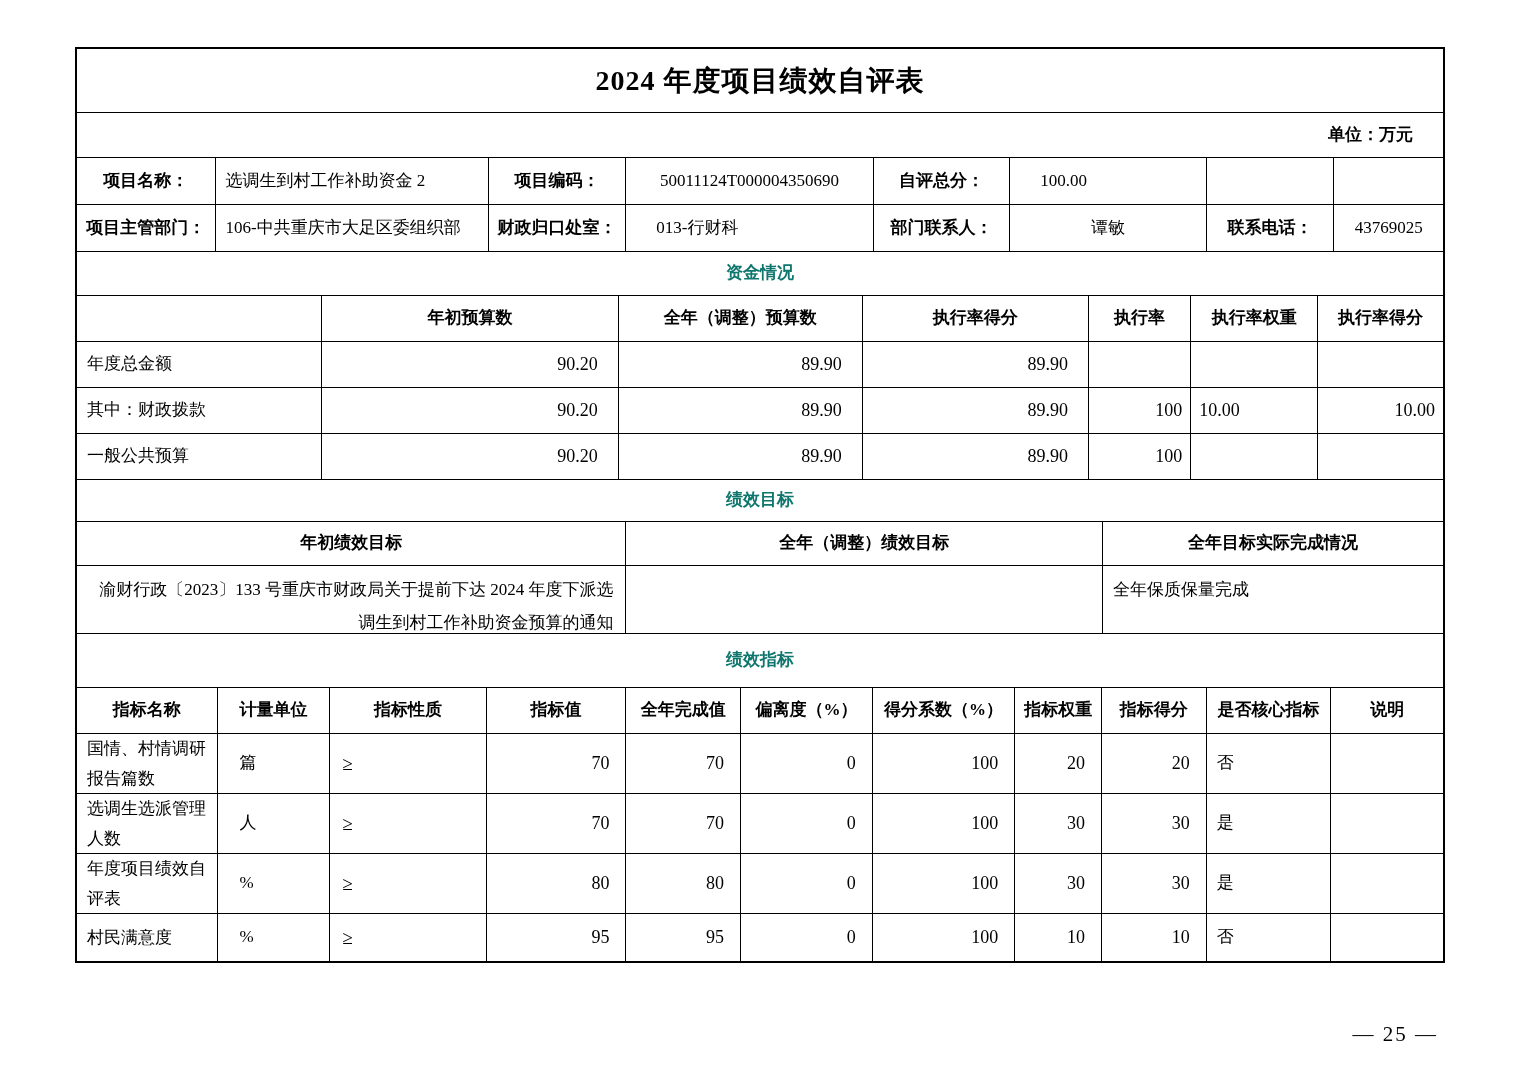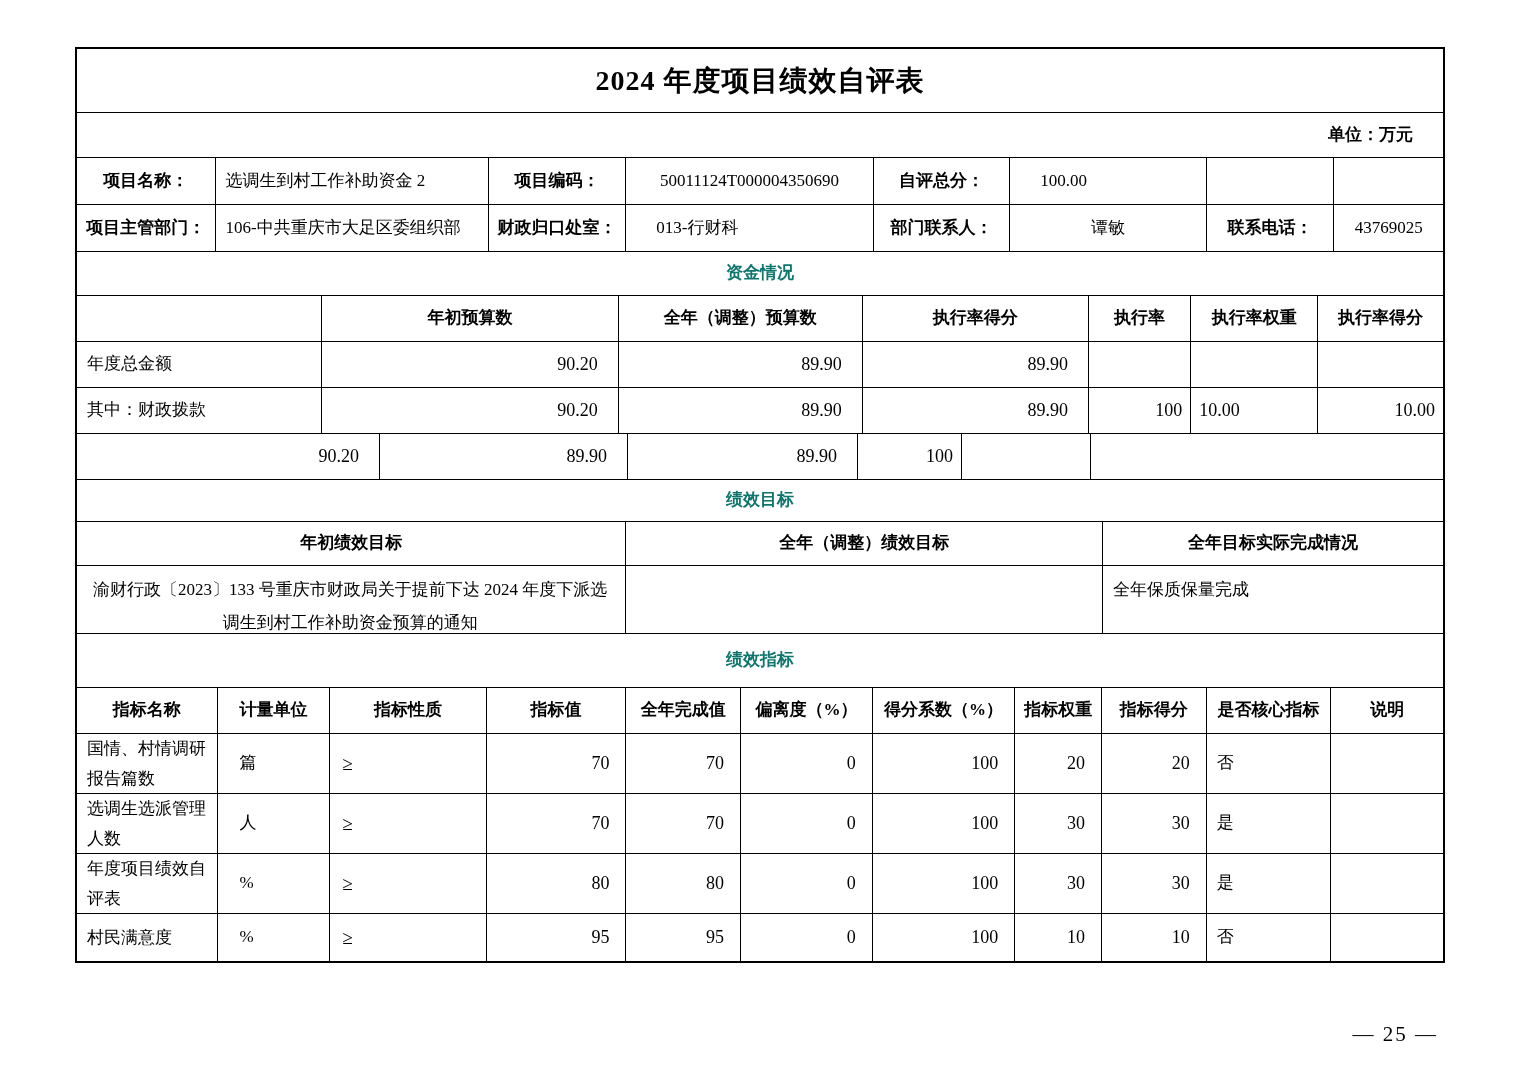--- a/index.html
+++ b/index.html
@@ -6,21 +6,21 @@
   html,body { width:1520px; height:1074px; background:#ffffff;
     font-family:"Liberation Serif","DejaVu Serif",serif; color:#000; }
   .page { position:relative; width:1520px; height:1074px; background:#fff; overflow:hidden; }
   .doc { position:absolute; left:75px; top:47px; width:1370px; border:2px solid #000; background:#fff; }
   .row { display:flex; border-top:1px solid #000; }
   .row:first-child { border-top:none; }
   .cell { display:flex; align-items:center; overflow:hidden; font-size:17px; line-height:1.35; }
   .cell + .cell { border-left:1px solid #000; }
   .bold { font-weight:bold; }
   .center { justify-content:center; text-align:center; }
-  .top-left { align-items:flex-start; justify-content:flex-start; text-align:center; }
+  .top-left { align-items:flex-start; justify-content:flex-start; text-align:right; }
 
   .title-row { height:63px; }
   .title-cell { width:1370px; justify-content:center; font-size:28px; font-weight:bold; letter-spacing:1px; }
   .unit-row { height:45px; }
   .unit-cell { width:1370px; justify-content:flex-end; padding-right:30px; font-weight:bold; font-size:17px; }
 
   .info-row { height:47px; }
   .iw1{width:138px;} .iw2{width:274px;} .iw3{width:138px;} .iw4{width:248px;}
   .iw5{width:137px;} .iw6{width:197px;} .iw7{width:128px;} .iw8{width:110px;}
   .pad-l { padding-left:10px; }
@@ -121,20 +121,21 @@
       <div class="cell fw1 pad-l">其中：财政拨款</div>
       <div class="cell fw2 num-r">90.20</div>
       <div class="cell fw3 num-r">89.90</div>
       <div class="cell fw4 num-r">89.90</div>
       <div class="cell fw5 num-r-sm">100</div>
       <div class="cell fw6 num-l">10.00</div>
       <div class="cell fw7 num-r-sm">10.00</div>
     </div>
 
     <div class="row fund-row">
+      <div class="cell fw1 pad-l">一般公共预算</div>
       <div class="cell fw2 num-r">90.20</div>
       <div class="cell fw3 num-r">89.90</div>
       <div class="cell fw4 num-r">89.90</div>
       <div class="cell fw5 num-r-sm">100</div>
       <div class="cell fw6 num-l"></div>
       <div class="cell fw7 num-r-sm"></div>
     </div>
 
     <div class="row section-row short">
       <div class="cell section-cell">绩效目标</div>

